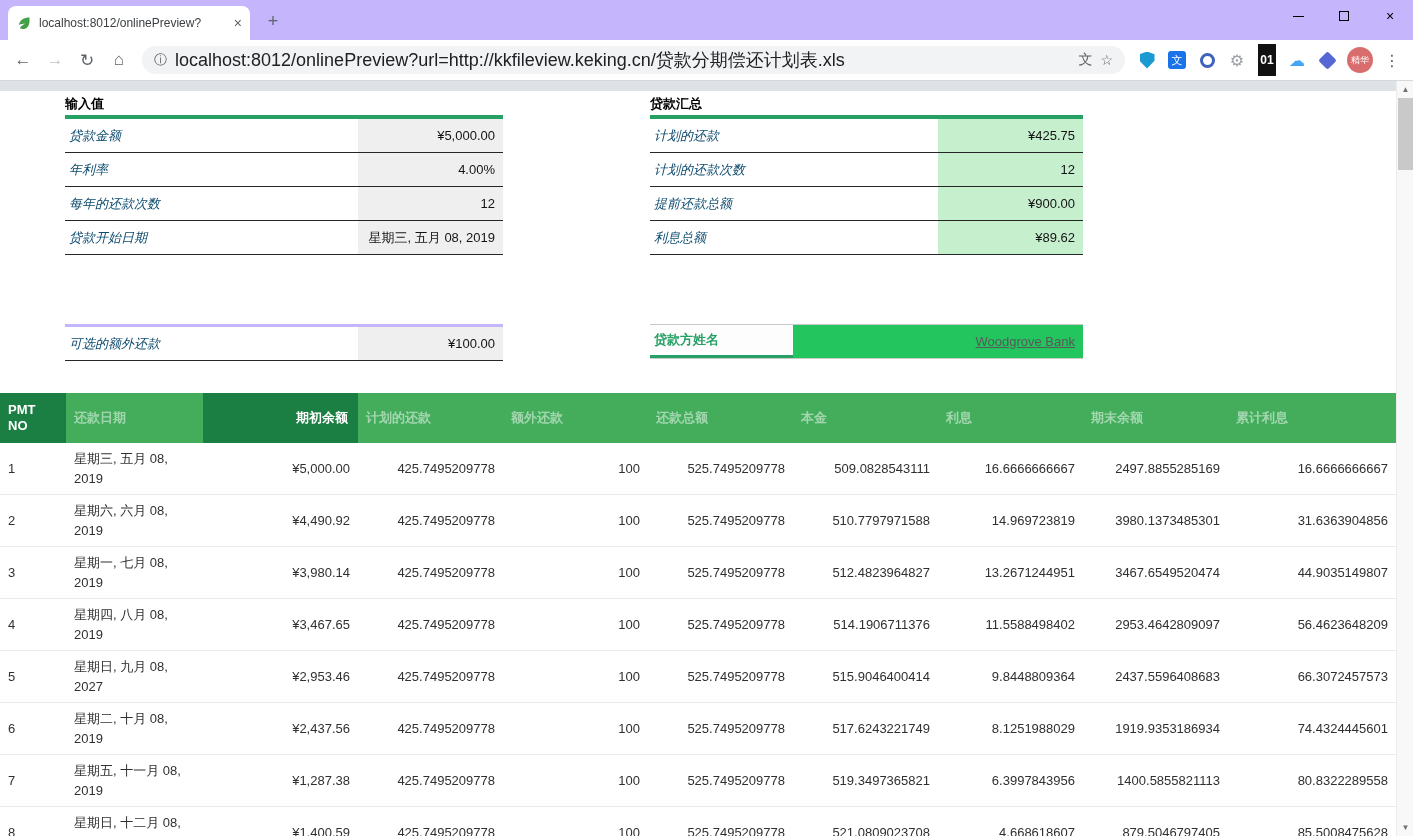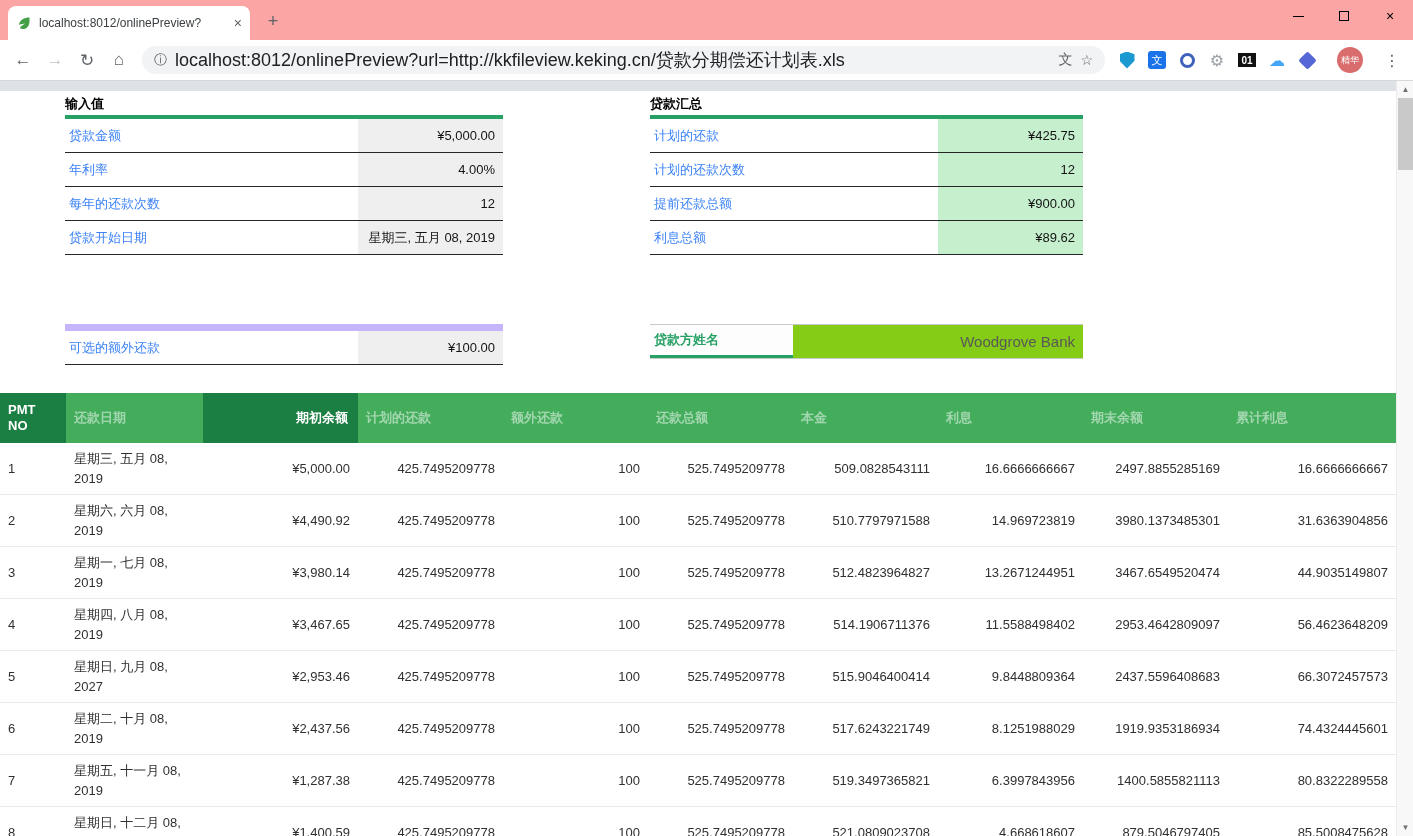--- a/index.html
+++ b/index.html
@@ -1,21 +1,21 @@
 <!DOCTYPE html>
 <html><head>
 <meta charset="utf-8">
 <style>
   * { margin:0; padding:0; box-sizing:border-box; }
   html,body { width:1413px; height:836px; overflow:hidden; background:#fff;
     font-family:"Liberation Sans","DejaVu Sans",sans-serif; }
   .window { position:relative; width:1413px; height:836px; background:#dee1e6; }
 
   
-  .tabstrip { position:absolute; left:0; top:0; width:100%; height:40px; background:#fca5a5; }
+  .tabstrip { position:absolute; left:0; top:0; width:100%; height:40px; background:#c4b5fd; }
   .tab { position:absolute; left:8px; top:6px; width:242px; height:34px; background:#fff;
     border-radius:8px 8px 0 0; display:flex; align-items:center; padding:0 8px; gap:7px; }
   .favicon { width:16px; height:16px; flex:0 0 16px; display:flex; }
   .tab-title { flex:1; font-size:12px; color:#3c4043; white-space:nowrap; overflow:hidden; }
   .tab-close { font-size:14px; color:#5f6368; line-height:1; cursor:pointer; }
   .newtab { position:absolute; left:260px; top:8px; width:26px; height:26px; display:flex;
     align-items:center; justify-content:center; font-size:18px; color:#5f6368; border-radius:50%; }
   .wincontrols { position:absolute; right:0; top:0; height:32px; display:flex; }
   .winbtn { width:46px; height:32px; display:flex; align-items:center; justify-content:center;
     color:#000; font-size:14px; }
@@ -34,54 +34,54 @@
   .url { flex:1; font-size:18px; color:#202124; white-space:nowrap; overflow:hidden; }
   .addr-icon { font-size:14px; color:#5f6368; flex:0 0 auto; }
   .ext { width:26px; height:26px; display:flex; align-items:center; justify-content:center;
     flex:0 0 auto; margin:0 1px; }
   .shield { width:15px; height:17px; background:#1b9ad1;
     clip-path:polygon(50% 0,100% 16%,100% 55%,50% 100%,0 55%,0 16%); }
   .ext-translate { width:18px; height:18px; background:#1a73e8; border-radius:3px; color:#fff;
     font-size:11px; display:flex; align-items:center; justify-content:center; }
   .ext-ring { width:15px; height:15px; border:3px solid #4062bb; border-radius:50%; }
   .ext-gear { font-size:16px; color:#9aa0a6; }
-  .ext-badge { width:18px; height:14px; background:#111; color:#fff; font-size:10px; font-weight:bold;
+  .ext-badge { width:18px; height:32px; background:#111; color:#fff; font-size:12px; font-weight:bold;
     display:flex; align-items:center; justify-content:center; }
   .ext-cloud { font-size:16px; color:#42a5f5; }
   .ext-bird { width:13px; height:13px; background:#5567d5; transform:rotate(45deg); border-radius:2px; }
   .avatar { width:26px; height:26px; border-radius:50%; background:#d96d6d; color:#fff;
-    font-size:9px; display:flex; align-items:center; justify-content:center; flex:0 0 auto; margin:0 14px; }
+    font-size:9px; display:flex; align-items:center; justify-content:center; flex:0 0 auto; margin:0 4px; }
   .menu-dots { font-size:16px; color:#5f6368; width:26px; text-align:center; flex:0 0 auto; }
 
   
   .content { position:absolute; left:0; top:91px; width:1396px; height:755px; background:#fff; overflow:hidden; }
   .sec-title { position:absolute; font-size:13px; font-weight:bold; color:#000; }
   .green-bar { position:absolute; height:4px; background:#26a065; }
   #t-input { left:65px; top:4px; }
   #bar-input { left:65px; top:24px; width:438px; }
   #t-summary { left:650px; top:4px; }
   #bar-summary { left:650px; top:24px; width:433px; }
   .kv { position:absolute; }
   #kv-input { left:65px; top:28px; width:438px; }
   #kv-summary { left:650px; top:28px; width:433px; }
-  #row-extra { left:65px; top:233px; width:438px; border-top:7px solid #c4b5fd; }
+  #row-extra { left:65px; top:233px; width:438px; border-top:3px solid #c4b5fd; }
   .kv-row { display:flex; height:34px; border-bottom:1px solid #262626; align-items:stretch; }
-  .kv-label { font-size:13px; color:#3b82f6; padding-left:4px; display:flex; align-items:center; }
+  .kv-label { font-style:italic; font-size:13px; color:#0c4a6e; padding-left:4px; display:flex; align-items:center; }
   .kv-value { display:flex; align-items:center; justify-content:flex-end; padding-right:8px;
     font-size:13px; color:#141414; }
   .input .kv-label { width:293px; }
   .input .kv-value { width:145px; background:#efefef; }
   .summary .kv-label { width:288px; }
   .summary .kv-value { width:145px; background:#c6efce;padding-left:40px; }
   .lender-row { position:absolute; left:650px; top:233px; width:433px; height:35px; display:flex;
     border-top:1px solid #c9c9c9; border-bottom:1px solid #c9c9c9; }
   .lender-label { width:143px; display:flex; align-items:center; padding-left:4px; color:#26a065;
     font-weight:bold; font-size:13px; border-bottom:3px solid #26a065; background:#fdfdfd; }
-  .lender-value { flex:1; background:#84cc16; display:flex; align-items:center; justify-content:flex-end;
-    padding-right:8px; font-size:15px; color:#595959; }
+  .lender-value { flex:1; background:#22c55e; display:flex; align-items:center; justify-content:flex-end;
+    padding-right:8px; font-size:13px; color:#595959;text-decoration:underline; }
 
   
   .amort { position:absolute; left:0; top:302px; width:1396px; border-collapse:collapse;
     table-layout:fixed; font-size:13px; }
   .amort thead th { height:50px; background:#43ad5c; color:rgba(255,255,255,0.5); font-weight:bold;
     text-align:left; padding:0 8px; vertical-align:middle; line-height:1.25; }
   .amort thead th.dark { background:#1b7e42; color:#fff; }
   .amort thead th.hr { text-align:right; padding-right:10px; }
   .amort td { height:33px; border-bottom:1px solid #e9e9e9; color:#303030; padding:6px 8px;
     vertical-align:middle; line-height:1.5; word-wrap:break-word; }

